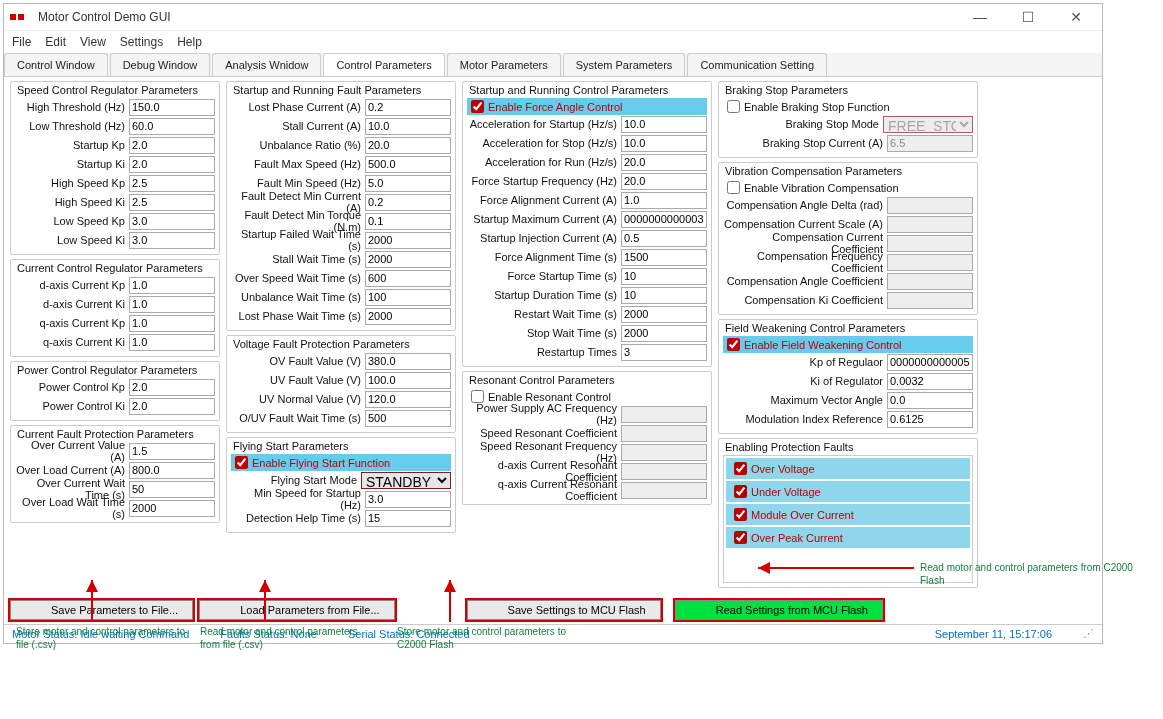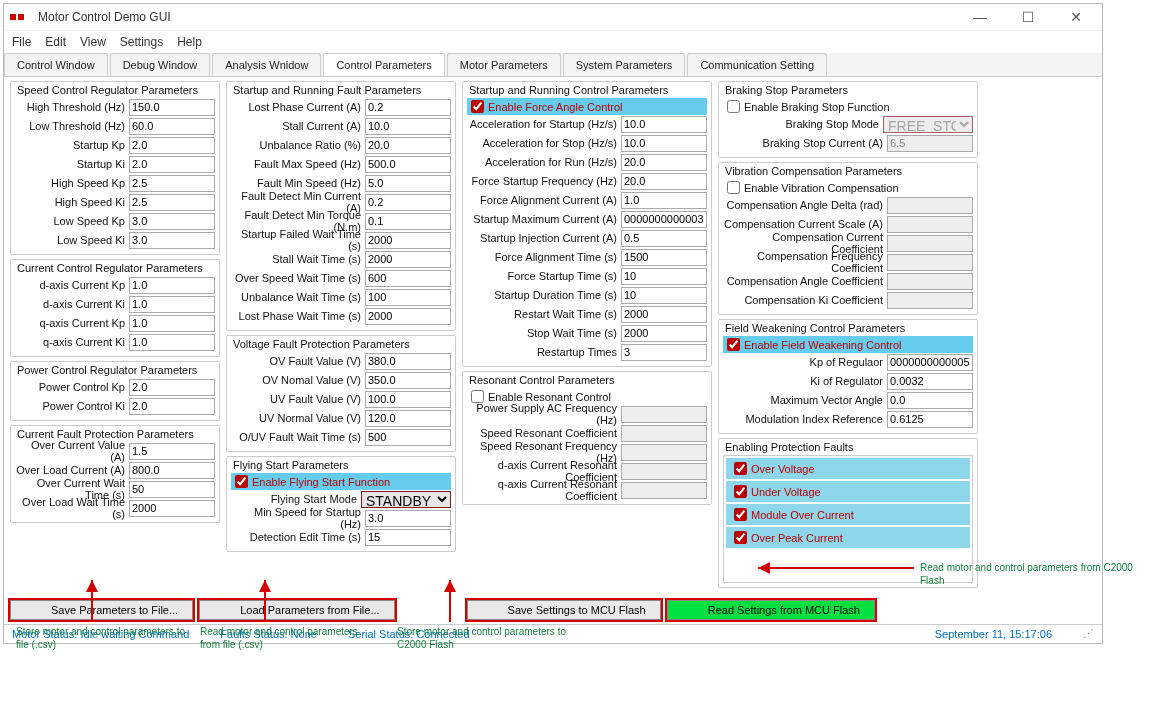--- a/index.html
+++ b/index.html
@@ -27,21 +27,21 @@
   .chkrow .lbl { color:#b00; font-size:11px; }
   .chkrow .lbl.plain { color:#111; }
   .pf-list { border:1px solid #ccc; height:122px; overflow-y:scroll; padding:2px; }
   .pf-item { background:#8dd6ec; margin-bottom:2px; padding:1px 4px; display:flex; align-items:center; }
   .pf-item.plain { background:#fff; }
   .pf-item input { margin-right:4px; accent-color:#b00; }
   .pf-item span { color:#b00; font-size:11px; }
   .pf-item.plain span { color:#111; }
   .btnrow { display:flex; gap:6px; padding:8px 6px 4px 6px; align-items:center; }
   .btn { border:1px solid #888; background:#e9e9e9; padding:3px 14px; font-size:11px; cursor:pointer; }
-  .btn.green { background:#00e040; }
+  .btn.green { background:#00e040;margin-left:8px; }
   .redbox { outline:2px solid #d40000; outline-offset:0px;padding-left:40px; }
   .statusbar { display:flex; align-items:center; gap:31px; padding:2px 8px 3px 8px; border-top:1px solid #ccc; color:#0070c0; font-size:11px; }
   .statusbar .sp { flex:1; }
   .annot { position:absolute; color:#15803d; font-family:Arial; font-size:10px; line-height:1.25; }
   .arrow { stroke:#d40000; stroke-width:2; fill:none; }
   .arrowhead { fill:#d40000; }
   .wrap { position:relative; width:1163px; height:719px; }
   .window-pos { position:absolute; left:3px; top:3px; }
   svg.overlay { position:absolute; left:0; top:0; width:1163px; height:719px; pointer-events:none; }
   .col1 { width:210px; }
@@ -224,24 +224,20 @@
               <input type="text" value="2000" style="">
             </div>
       </div>
       <div class="group">
         <div class="group-title">Voltage Fault Protection Parameters</div>
         <div class="row">
               <label>OV Fault Value (V)</label>
               <input type="text" value="380.0" style="">
             </div>
         <div class="row">
-              <label>OV Nomal Value (V)</label>
-              <input type="text" value="350.0" style="">
-            </div>
-        <div class="row">
               <label>UV Fault Value (V)</label>
               <input type="text" value="100.0" style="">
             </div>
         <div class="row">
               <label>UV Normal Value (V)</label>
               <input type="text" value="120.0" style="">
             </div>
         <div class="row">
               <label>O/UV Fault Wait Time (s)</label>
               <input type="text" value="500" style="">
@@ -255,21 +251,21 @@
             </div>
         <div class="row">
               <label>Flying Start Mode</label>
               <select><option>STANDBY_MODE</option></select>
             </div>
         <div class="row">
               <label>Min Speed for Startup (Hz)</label>
               <input type="text" value="3.0" style="">
             </div>
         <div class="row">
-              <label>Detection Edit Time (s)</label>
+              <label>Detection Help Time (s)</label>
               <input type="text" value="15" style="">
             </div>
       </div>
     </div>
 
     <div class="col col3">
       <div class="group">
         <div class="group-title">Startup and Running Control Parameters</div>
         <div class="chkrow hl">
               <input type="checkbox" checked="" style="">

